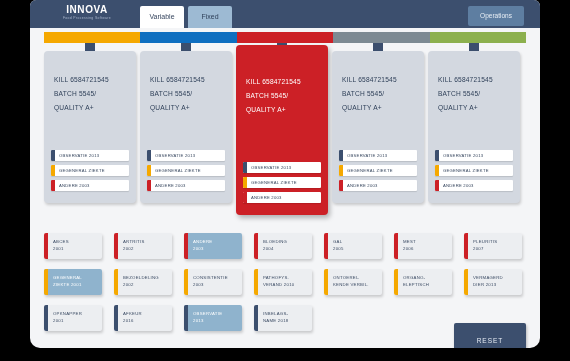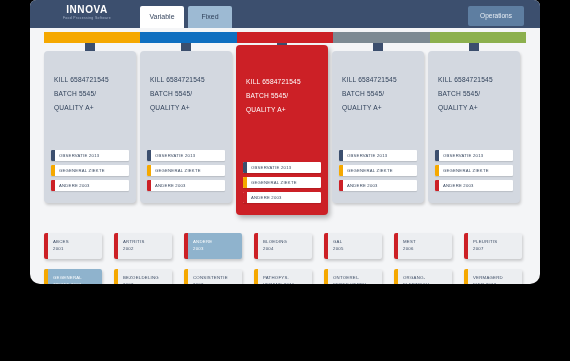--- a/index.html
+++ b/index.html
@@ -1,19 +1,19 @@
 <!DOCTYPE html>
 <html><head>
 <meta charset="utf-8">
 <style>
   html,body{margin:0;padding:0;background:#000;}
   body{width:570px;height:361px;overflow:hidden;font-family:"Liberation Sans",sans-serif;}
 
   #app{
-    position:absolute;left:30px;top:0;width:510px;height:284px;
+    position:absolute;left:30px;top:0;width:510px;height:348px;
     background:#f4f5f7;
     border-radius:6px 6px 10px 10px;
     overflow:hidden;
     box-shadow:0 0 10px rgba(0,0,0,.35);
   }
 
   
   .topbar{
     position:relative;height:28px;background:#3c4f6e;
     display:flex;align-items:flex-end;

